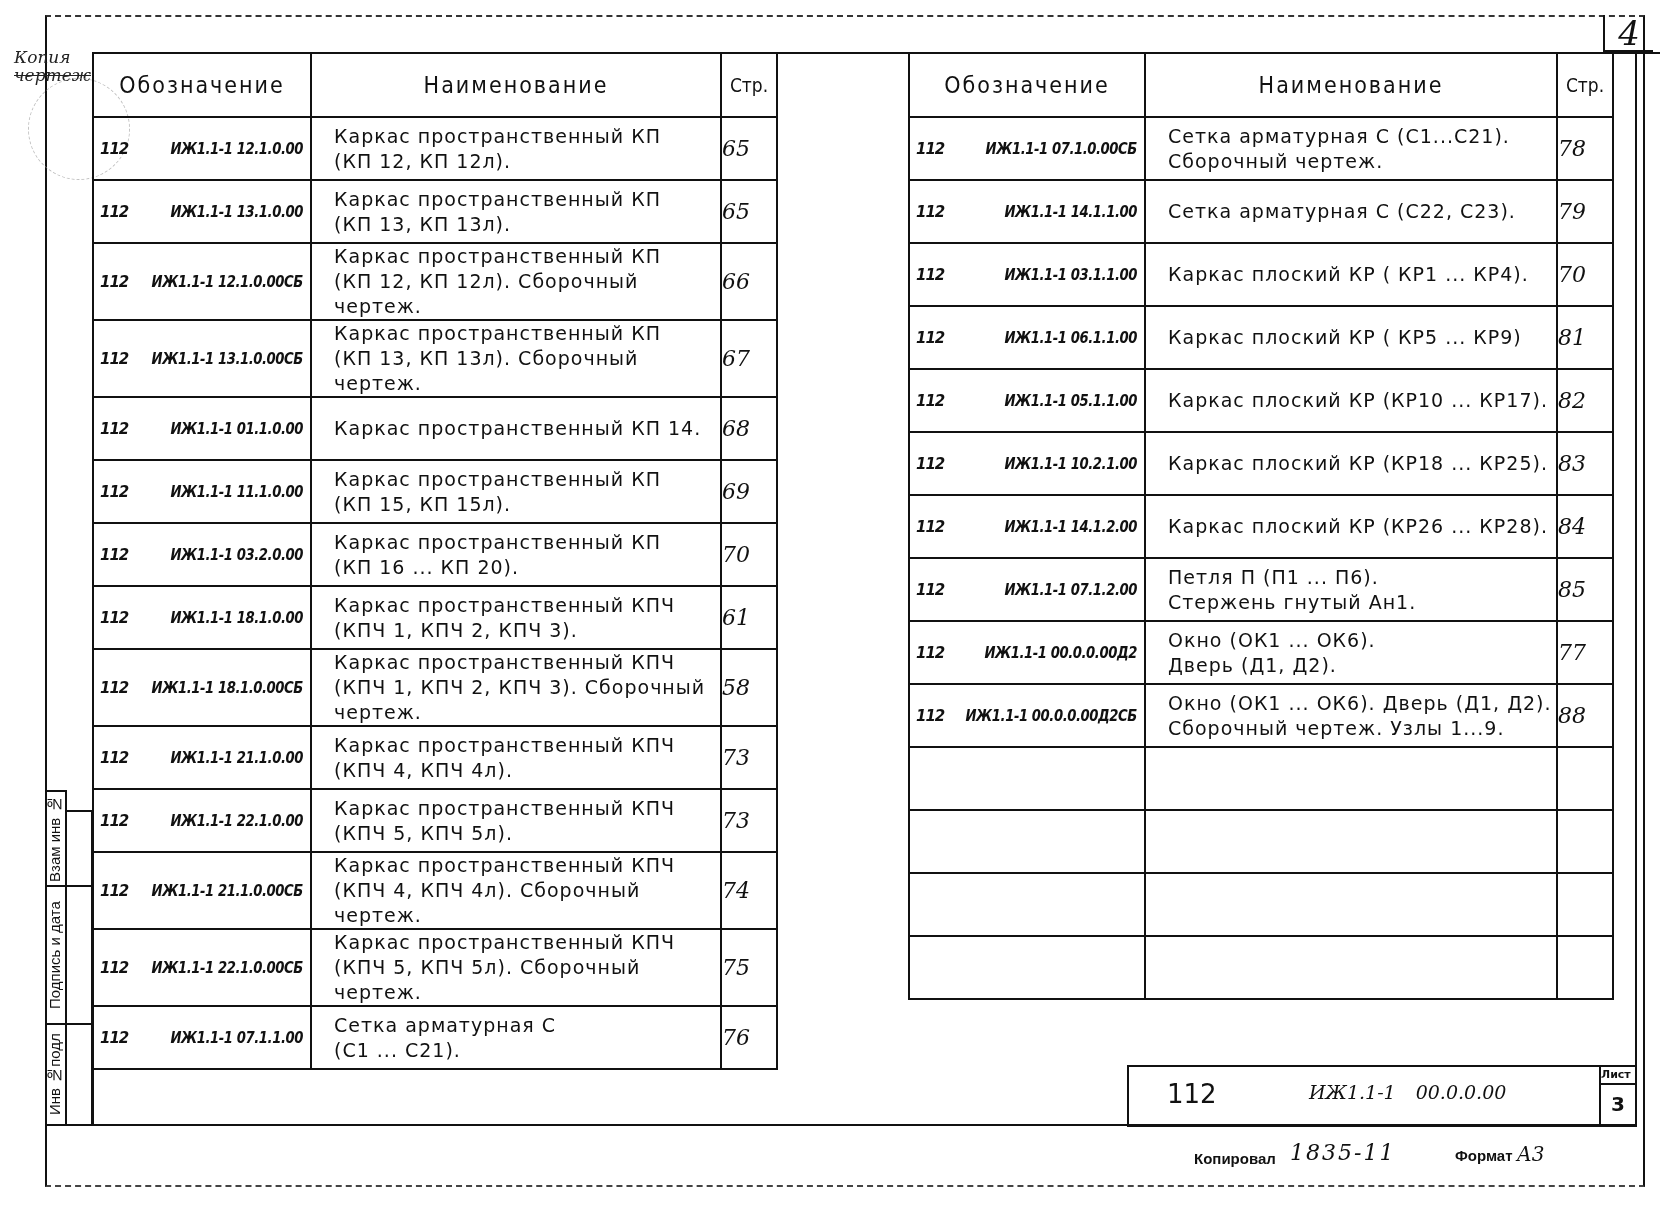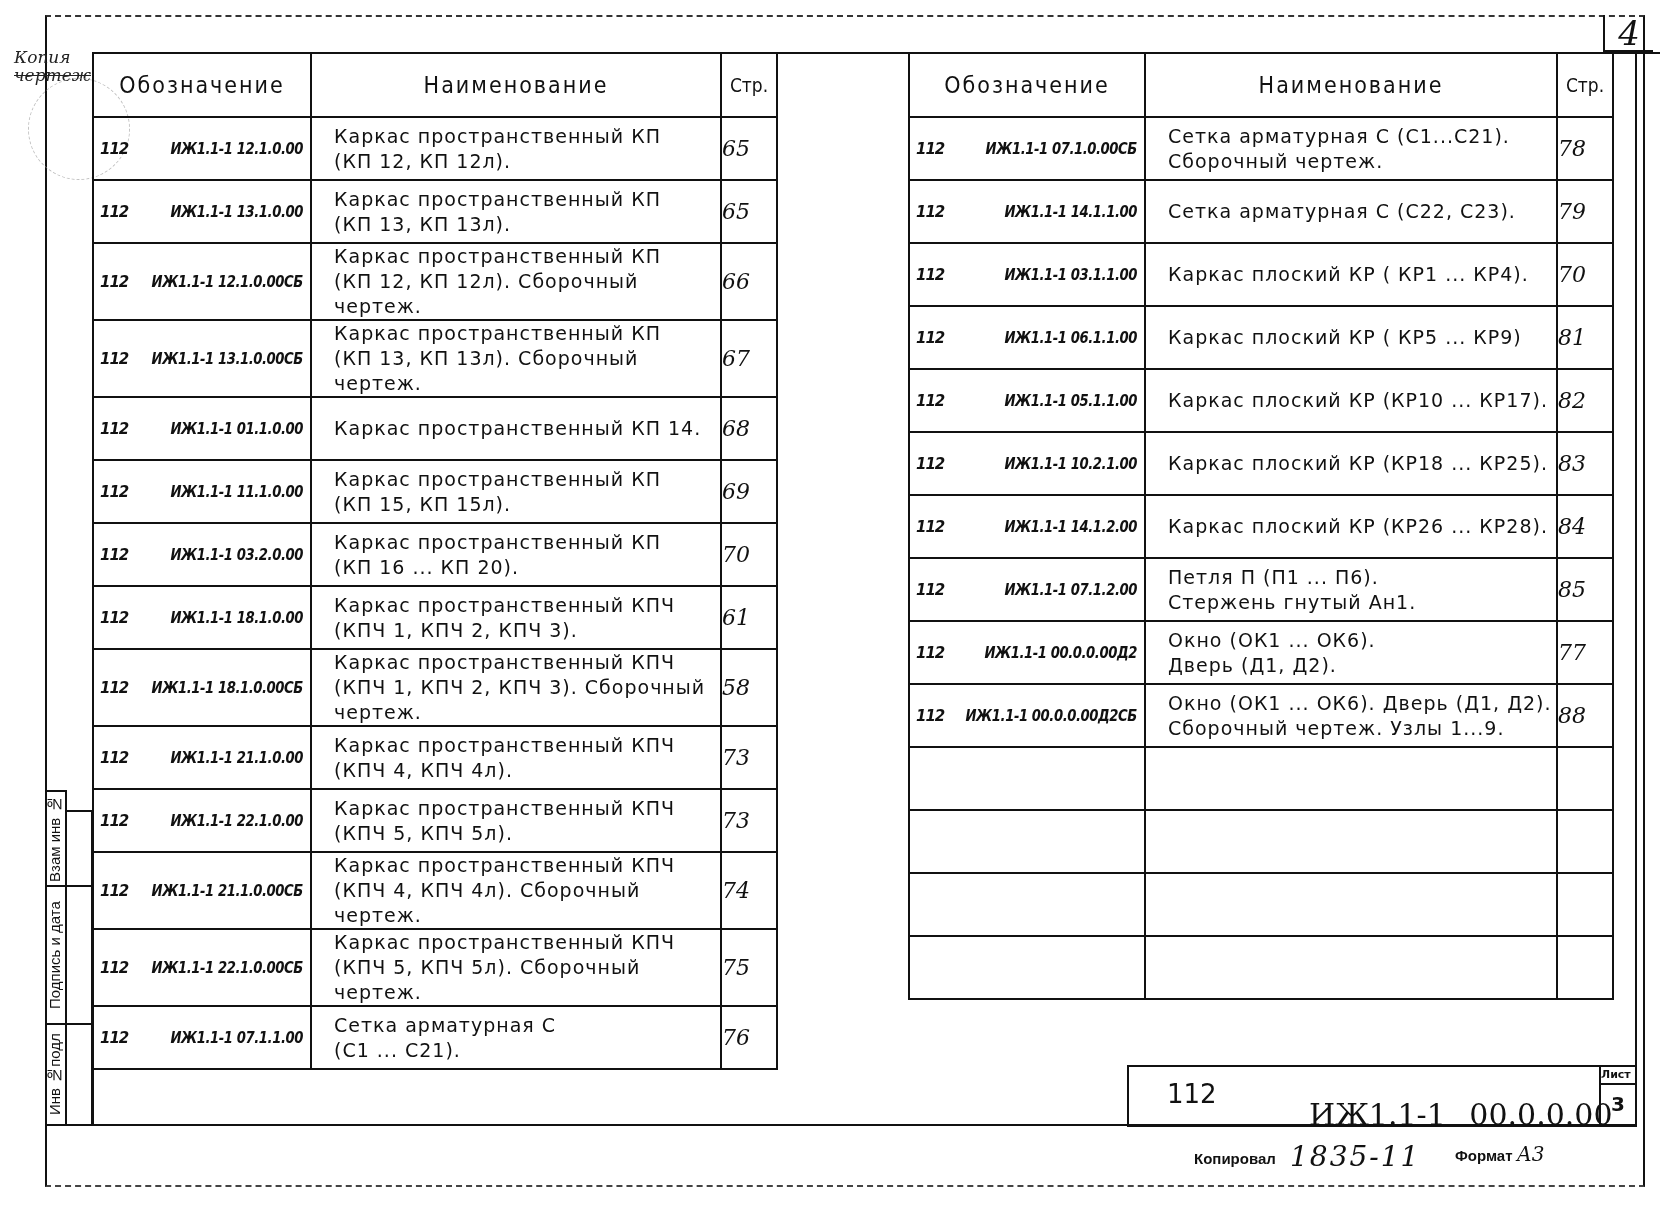--- a/index.html
+++ b/index.html
@@ -33,29 +33,29 @@
   #left  { left:92px; top:52px; }
   #right { left:908px; top:52px; }
   .side-col { position:absolute; left:45px; width:22px; border:2px solid #111; box-sizing:border-box; }
   .side-text { position:absolute; writing-mode:vertical-rl; transform:rotate(180deg); font-size:15px;
                font-family:"Liberation Sans", sans-serif; left:46px; text-align:center; width:22px; }
   .side-right { position:absolute; left:67px; width:26px; border:2px solid #111; border-left:none; box-sizing:border-box; }
 
   .title-block { position:absolute; left:1127px; top:1065px; width:510px; height:62px;
                  border:2px solid #111; box-sizing:border-box; }
   .tb-series { position:absolute; left:38px; top:12px; font-size:26px; font-family:"DejaVu Sans", sans-serif; }
-  .tb-code { position:absolute; left:180px; top:30px; font-size:30px; 
+  .tb-code { position:absolute; left:180px; top:14px; font-size:19px; font-style:italic;
              font-family:"DejaVu Serif", serif; word-spacing:14px; }
   .tb-list { position:absolute; right:0; top:0; width:36px; height:58px; border-left:2px solid #111; box-sizing:border-box; }
   .tb-list-label { display:block; height:16px; font-size:11px; font-weight:bold; text-align:left; border-bottom:2px solid #111; line-height:15px; }
   .tb-list-num { display:block; text-align:center; font-size:20px; font-weight:bold; line-height:38px; }
 
   .footer { position:absolute; top:1140px; font-family:"Liberation Sans", sans-serif; }
   .f-copied { left:1178px; top:1150px; font-size:15px; font-weight:bold;margin-left:16px; }
-  .f-num { left:1290px; top:1140px; font-size:28px; font-style:italic; font-family:"DejaVu Serif", serif; letter-spacing:2px; }
+  .f-num { left:1290px; top:1140px; font-size:22px; font-style:italic; font-family:"DejaVu Serif", serif; letter-spacing:2px; }
   .f-format { left:1455px; top:1142px; font-size:15px; font-weight:bold; }
   .f-format .sz { font-size:20px; font-weight:normal; font-family:"DejaVu Serif", serif; font-style:italic; }
 </style>
 </head>
 <body>
 
 <div class="frame"></div>
 <div class="top-line"></div>
 <div class="inner"></div>
 <div class="sheet-corner">4</div>

